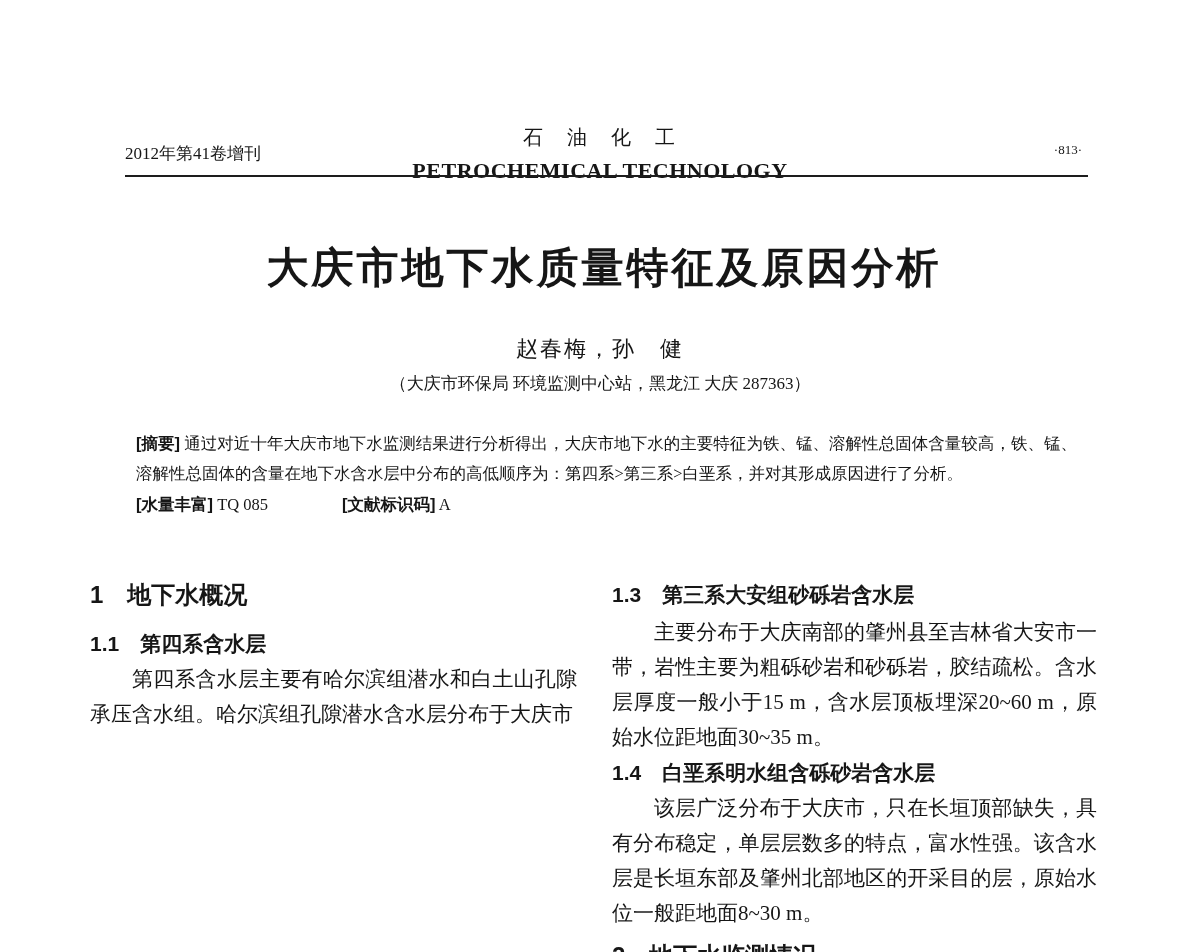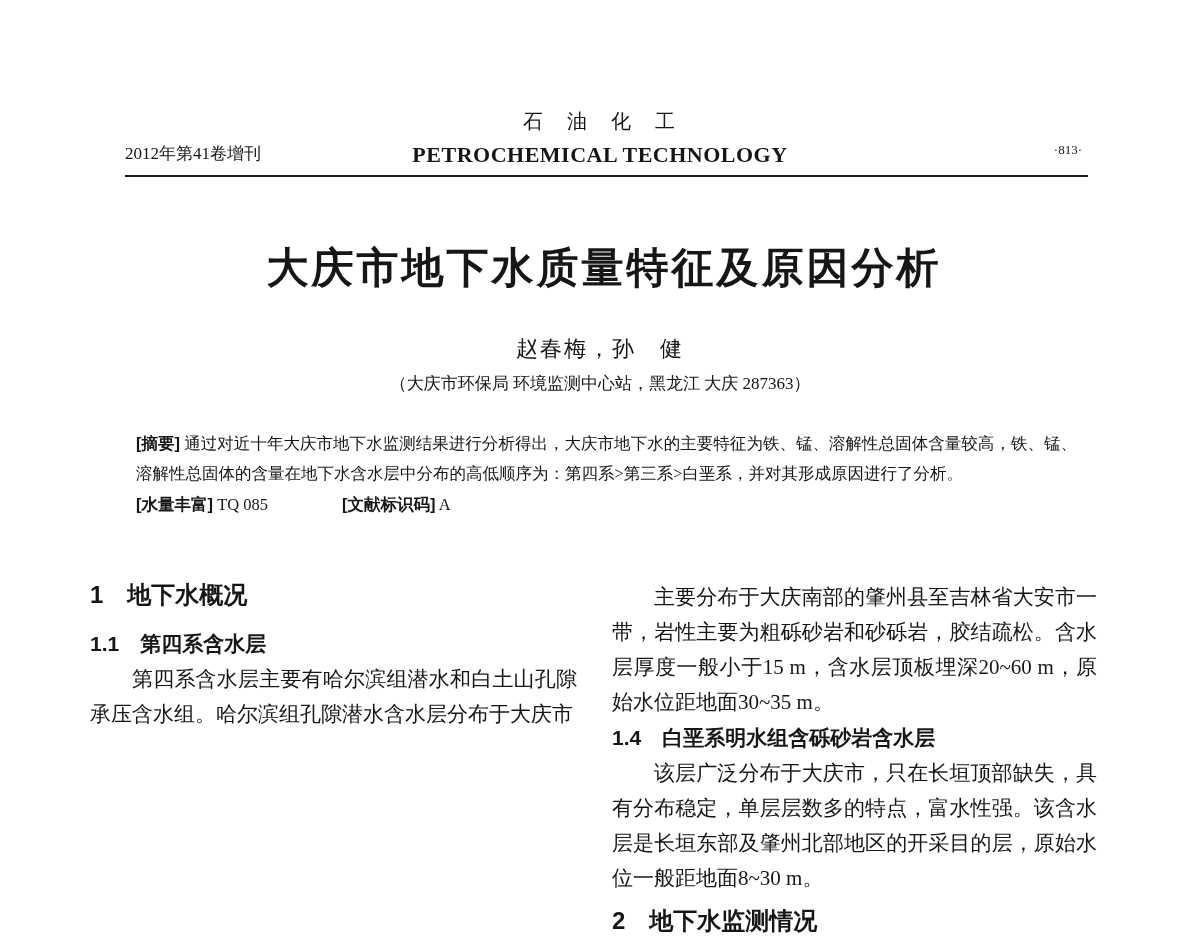--- a/index.html
+++ b/index.html
@@ -12,21 +12,21 @@
     overflow: hidden;
     color: #161616;
     font-family: "Liberation Serif", "DejaVu Serif", serif;
   }
   
   .hdr-vol {
     position: absolute; left: 125px; top: 142px;
     font-size: 17px; white-space: nowrap;
   }
   .hdr-center {
-    position: absolute; left: 0; right: 0; top: 108px;
+    position: absolute; left: 0; right: 0; top: 124px;
     text-align: center;
   }
   .hdr-cn {
     font-size: 20px; letter-spacing: 2px;
     font-family: "Liberation Serif", "DejaVu Serif", serif;
   }
   .hdr-en {
     margin-top: 7px;
     font-size: 22px; font-weight: bold; letter-spacing: 0.5px;
     font-family: "Liberation Serif", "DejaVu Serif", serif;
@@ -118,19 +118,20 @@
     <p><b>[水量丰富]</b> <span>TQ 085</span><span class="gap"></span><b>[文献标识码]</b> <span>A</span></p>
   </div>
 
   <div class="col col-left">
     <h2>1　地下水概况</h2>
     <h3>1.1　第四系含水层</h3>
     <p>第四系含水层主要有哈尔滨组潜水和白土山孔隙承压含水组。哈尔滨组孔隙潜水含水层分布于大庆市</p>
   </div>
 
   <div class="col col-right">
+    <h3 class="first">1.3　第三系大安组砂砾岩含水层</h3>
     <p>主要分布于大庆南部的肇州县至吉林省大安市一带，岩性主要为粗砾砂岩和砂砾岩，胶结疏松。含水层厚度一般小于15 m，含水层顶板埋深20~60 m，原始水位距地面30~35 m。</p>
     <h3 class="second">1.4　白垩系明水组含砾砂岩含水层</h3>
     <p>该层广泛分布于大庆市，只在长垣顶部缺失，具有分布稳定，单层层数多的特点，富水性强。该含水层是长垣东部及肇州北部地区的开采目的层，原始水位一般距地面8~30 m。</p>
     <h2 class="cut">2　地下水监测情况</h2>
   </div>
 
 </div>
 
 </body></html>

